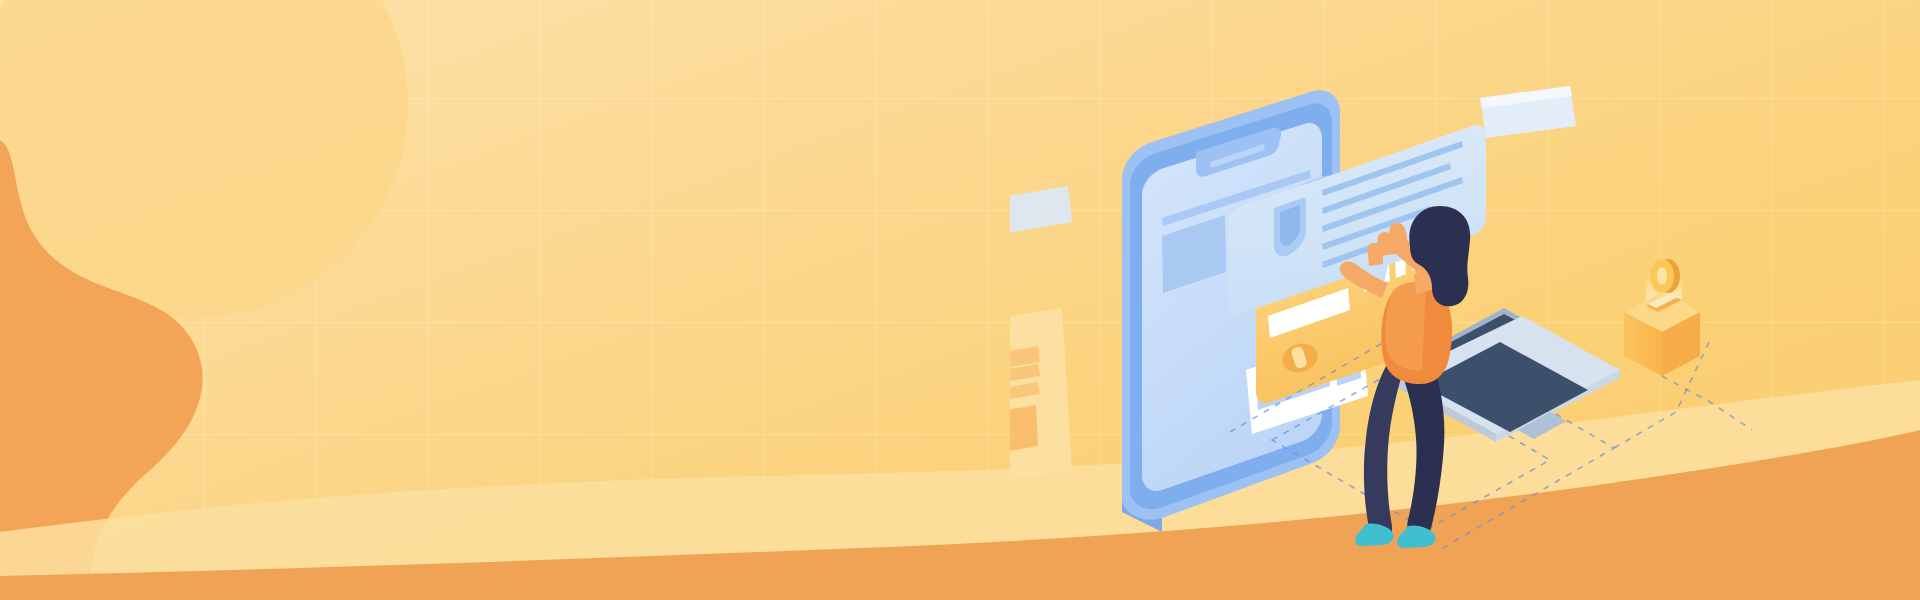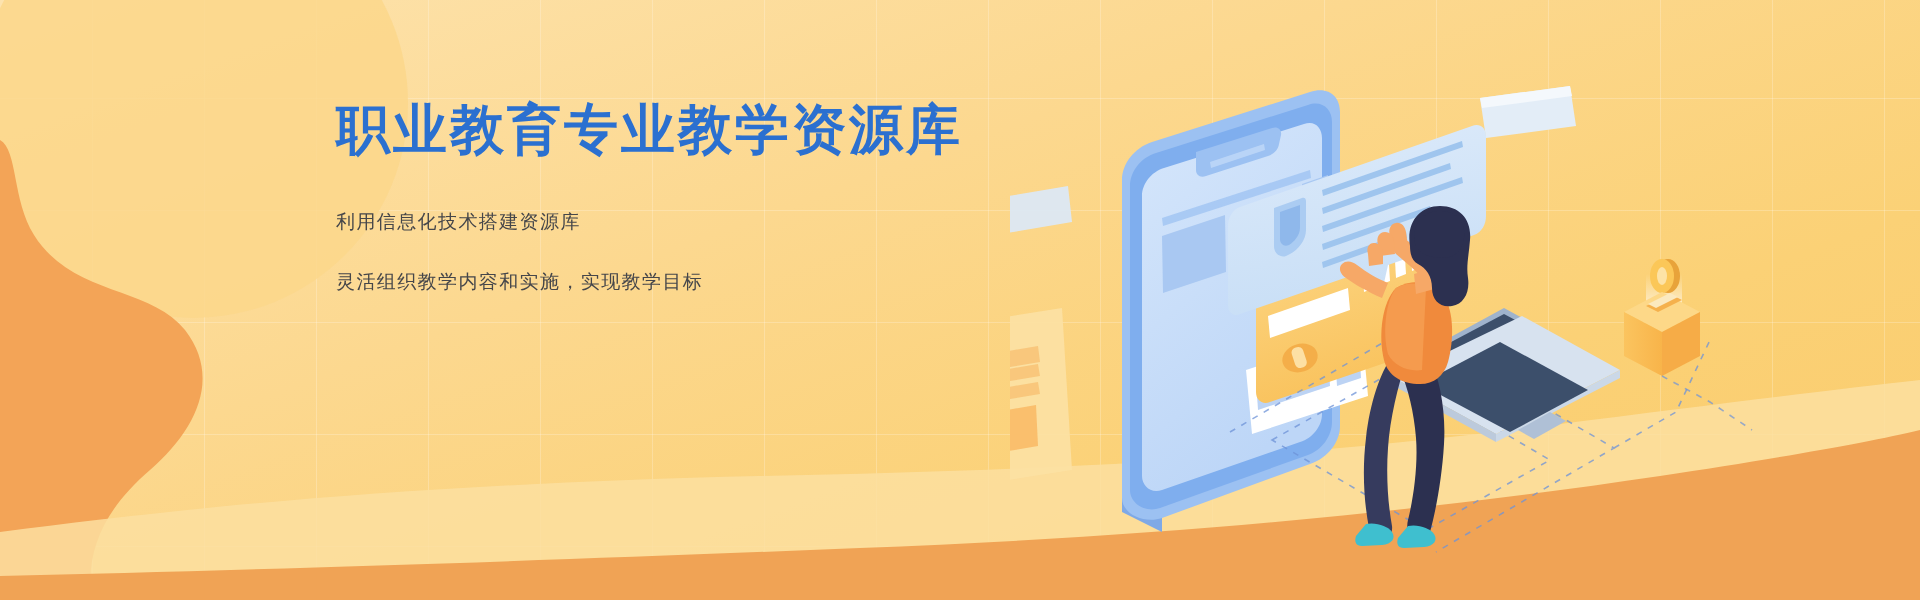--- a/index.html
+++ b/index.html
@@ -49,25 +49,20 @@
     </svg>
 
     <svg class="ground" viewBox="0 0 1920 330" preserveAspectRatio="none">
       <path d="M0,330 L0,262 C200,236 420,214 760,206 C1060,200 1300,188 1560,154
                C1700,136 1830,120 1920,110 L1920,330 Z" fill="#FBDFA0" opacity=".85"></path>
       <path d="M0,330 L0,306 C240,300 520,292 860,278 C1180,266 1430,240 1660,206
                C1780,188 1870,172 1920,160 L1920,330 Z" fill="#F0A355"></path>
     </svg>
   </div>
 
-  <div class="copy">
-    <h1 class="title">职业教育专业教学资源库</h1>
-    <p class="sub">利用信息化技术搭建资源库</p>
-    <p class="sub">灵活组织教学内容和实施，实现教学目标</p>
-  </div>
 
   <div class="art">
   <svg width="800" height="530" viewBox="0 0 800 530">
     <defs>
       <linearGradient id="gPhoneScreen" x1="0" y1="0" x2="0.4" y2="1">
         <stop offset="0" stop-color="#D5E6FB"></stop>
             <stop offset="1" stop-color="#BDD6F7"></stop>
       </linearGradient>
       <linearGradient id="gCard" x1="0" y1="0" x2="0.3" y2="1">
         <stop offset="0" stop-color="#FDD98A"></stop>

